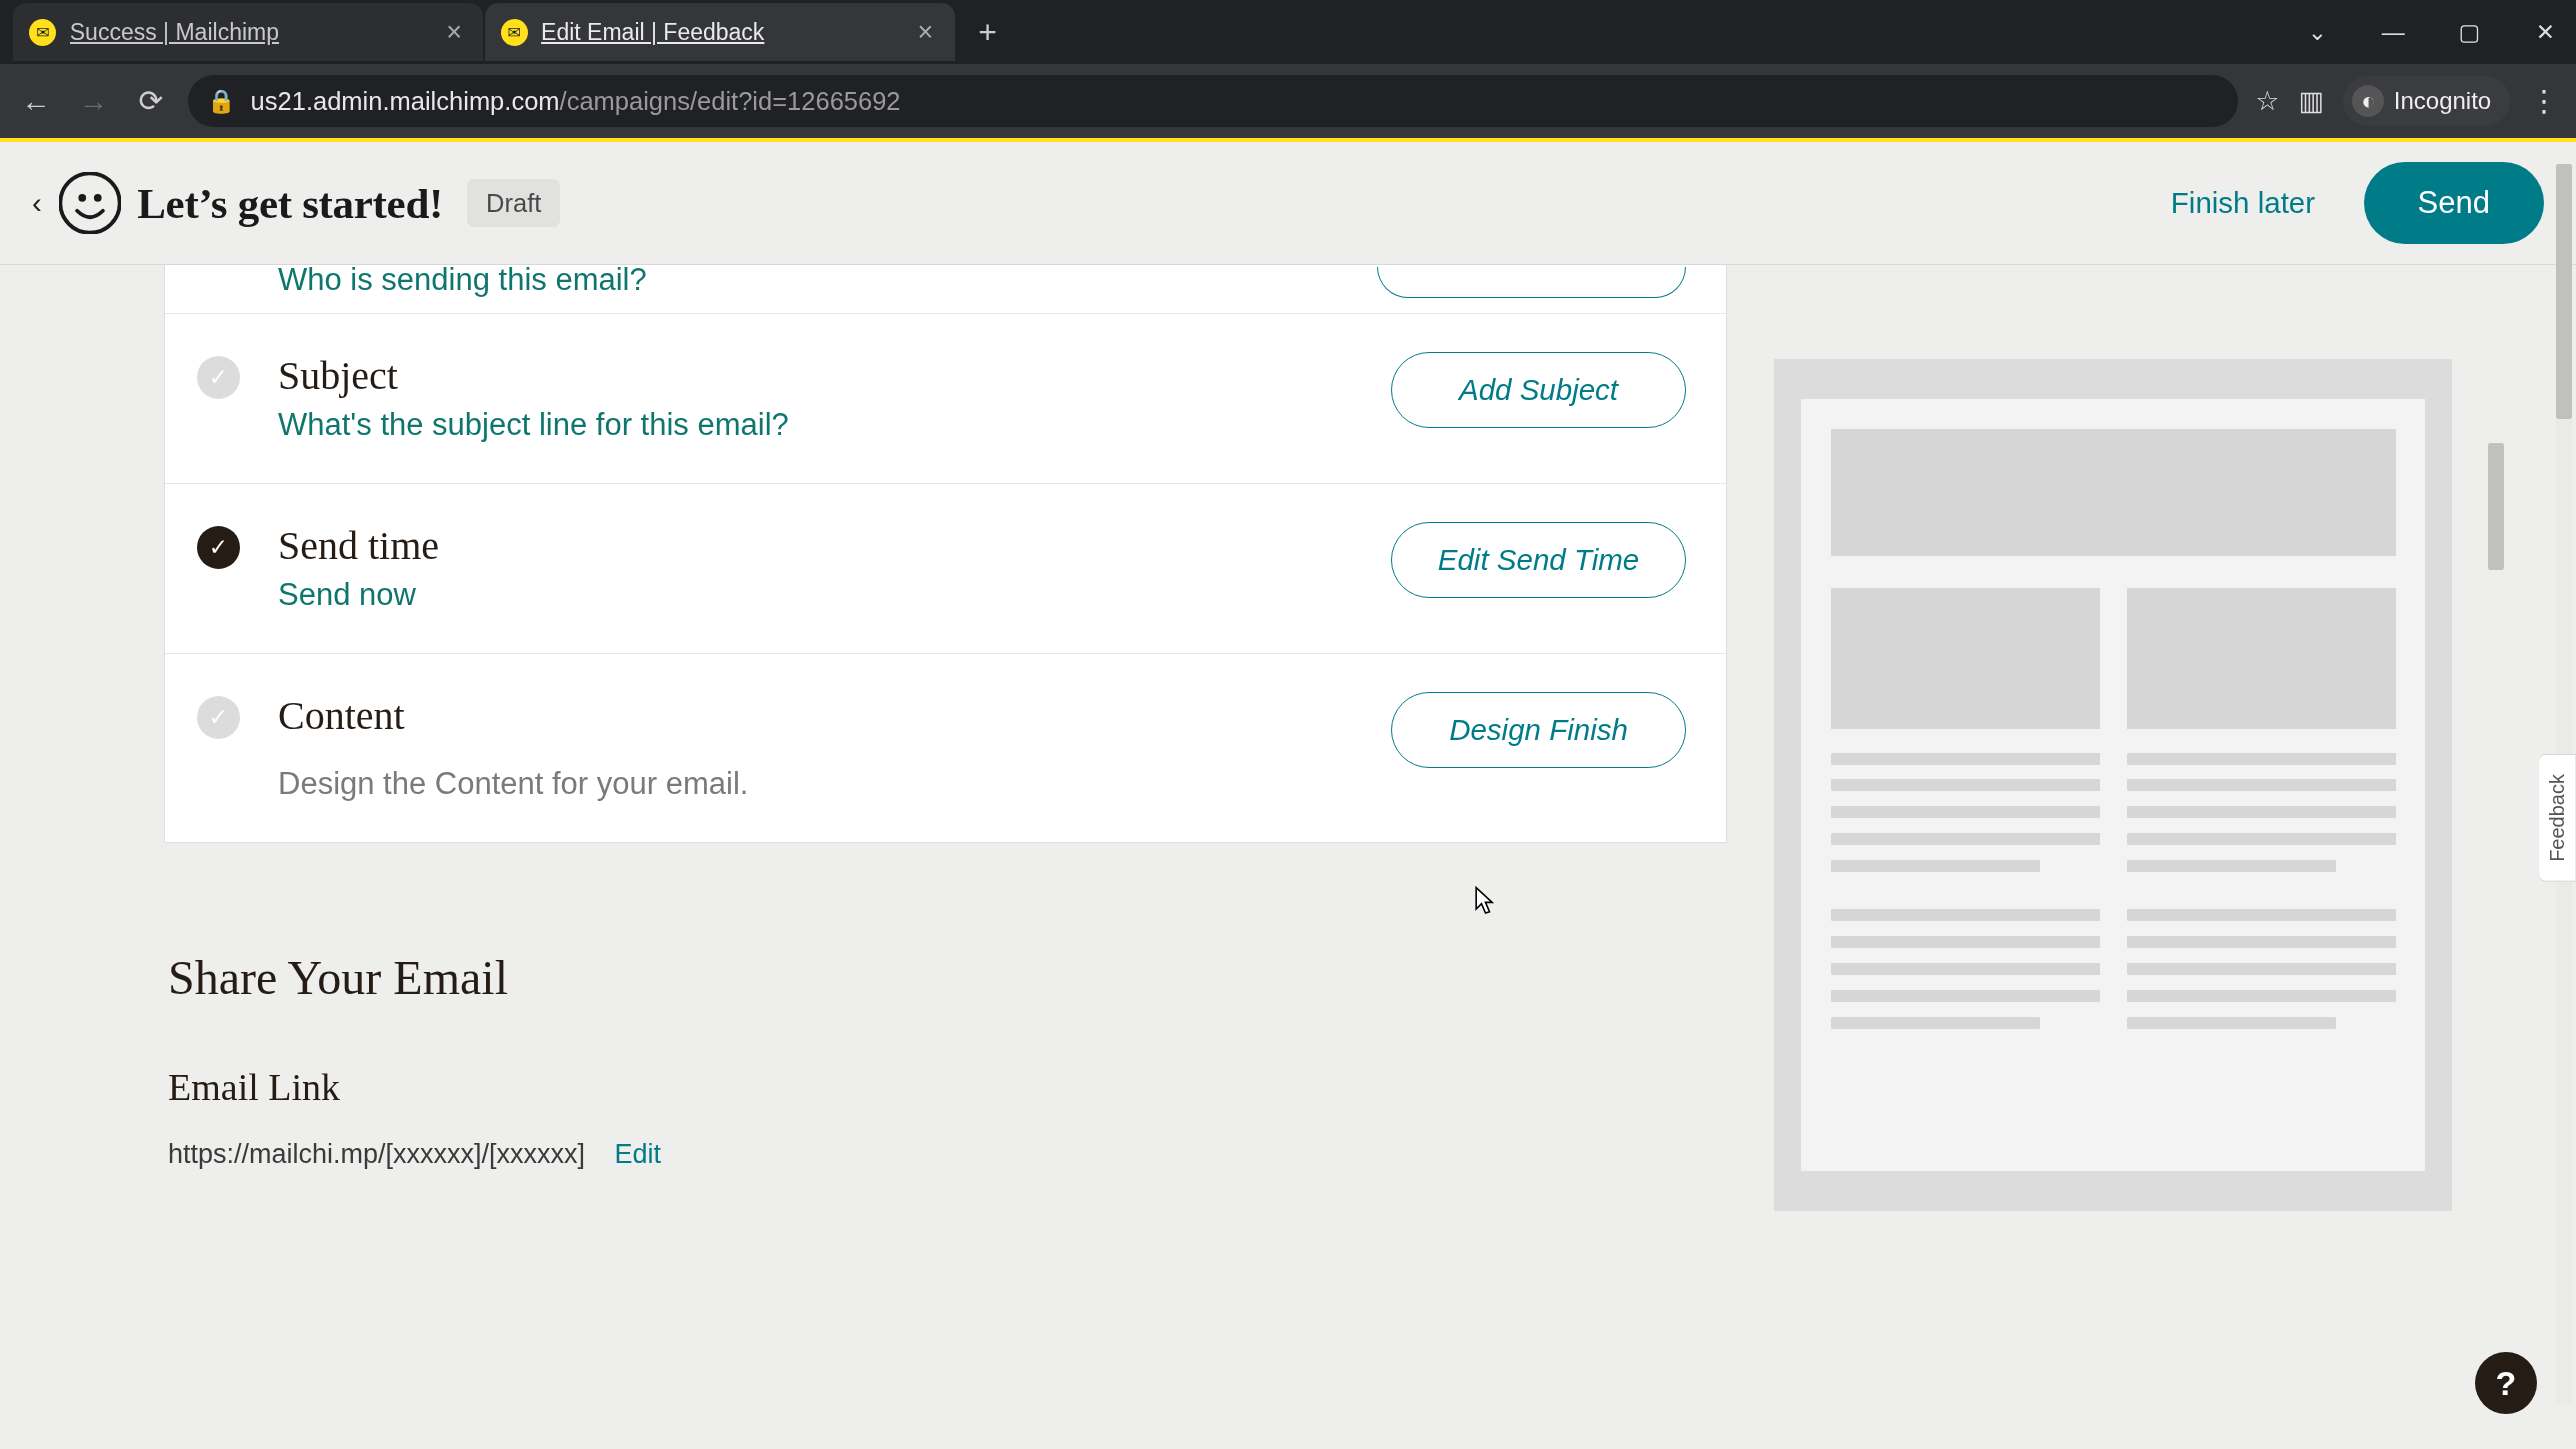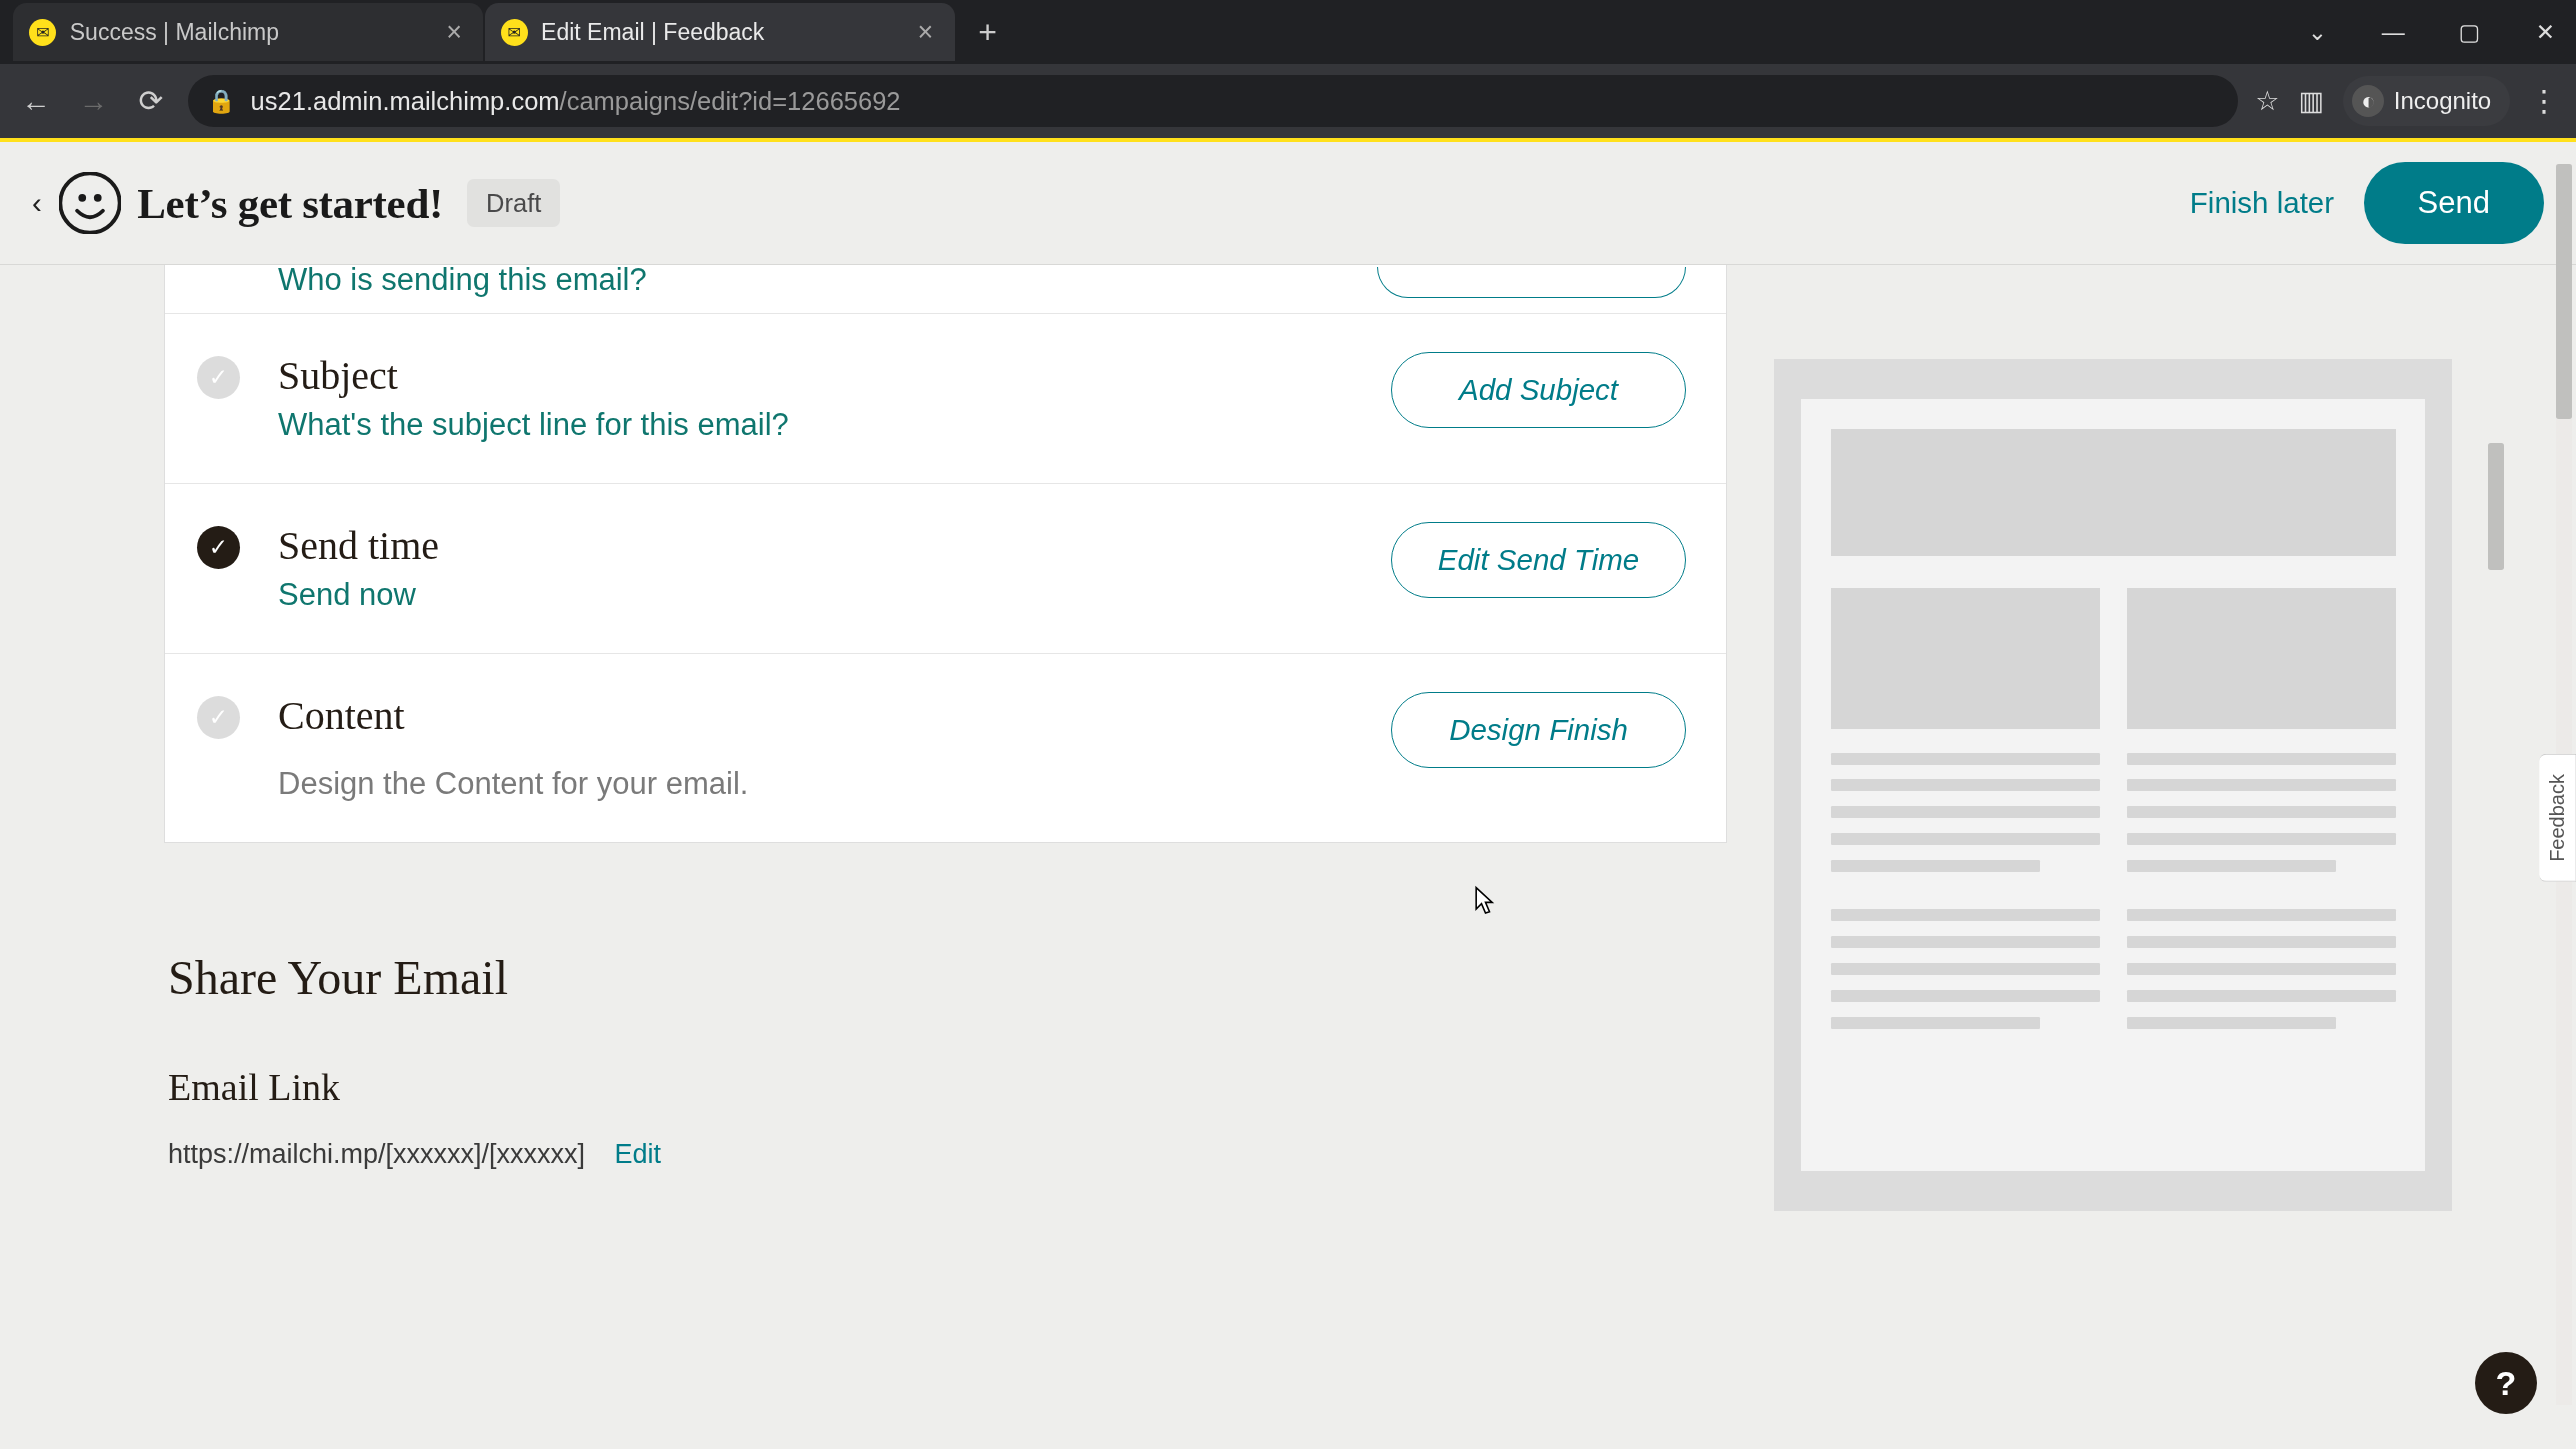--- a/index.html
+++ b/index.html
@@ -29,21 +29,21 @@
   .tab.inactive { background: #2d2e31; }
   .tab.active { background: #35363a; color: #eaeaea; }
   .tab .favicon {
     width: 27px; height: 27px;
     margin-right: 13.4px;
     background: #ffe01b;
     border-radius: 50%;
     display: flex; align-items: center; justify-content: center;
     font-size: 16px; color: #222;
   }
-  .tab .title { flex: 1; white-space: nowrap; overflow: hidden; text-overflow: ellipsis; }
+  .tab .title { flex: 1; white-space: nowrap; overflow: hidden; text-overflow: ellipsis; text-decoration: underline; }
   .tab .close {
     font-size: 27px; line-height: 1; color: #aaa;
     padding: 0 5.4px; cursor: pointer;
   }
   .new-tab {
     width: 47px; height: 47px; margin-left: 8px;
     display: flex; align-items: center; justify-content: center;
     color: #ccc; font-size: 32px;
   }
   .window-controls {
@@ -101,21 +101,21 @@
   .page-title {
     font-family: Georgia, "Times New Roman", serif;
     font-size: 43px; font-weight: 700; color: #1a1a1a;
     letter-spacing: -0.3px;
   }
   .draft-badge {
     margin-left: 24px; background: #e1e1df;
     color: #49494a; font-size: 25.5px;
     padding: 9.4px 19px; border-radius: 6.7px;
   }
-  .header-actions { margin-left: auto; display: flex; align-items: center; }
+  .header-actions { margin-left: auto; display: flex; align-items: center; gap: 19px; }
   .finish-later {
     color: #007c89; font-size: 29.5px; font-weight: 500;
     padding: 19px 29.5px;
   }
   .send-btn {
     background: #007c89; color: #fff; font-size: 31px; font-weight: 500;
     padding: 23px 54px; border-radius: 67px;
   }
 
   

